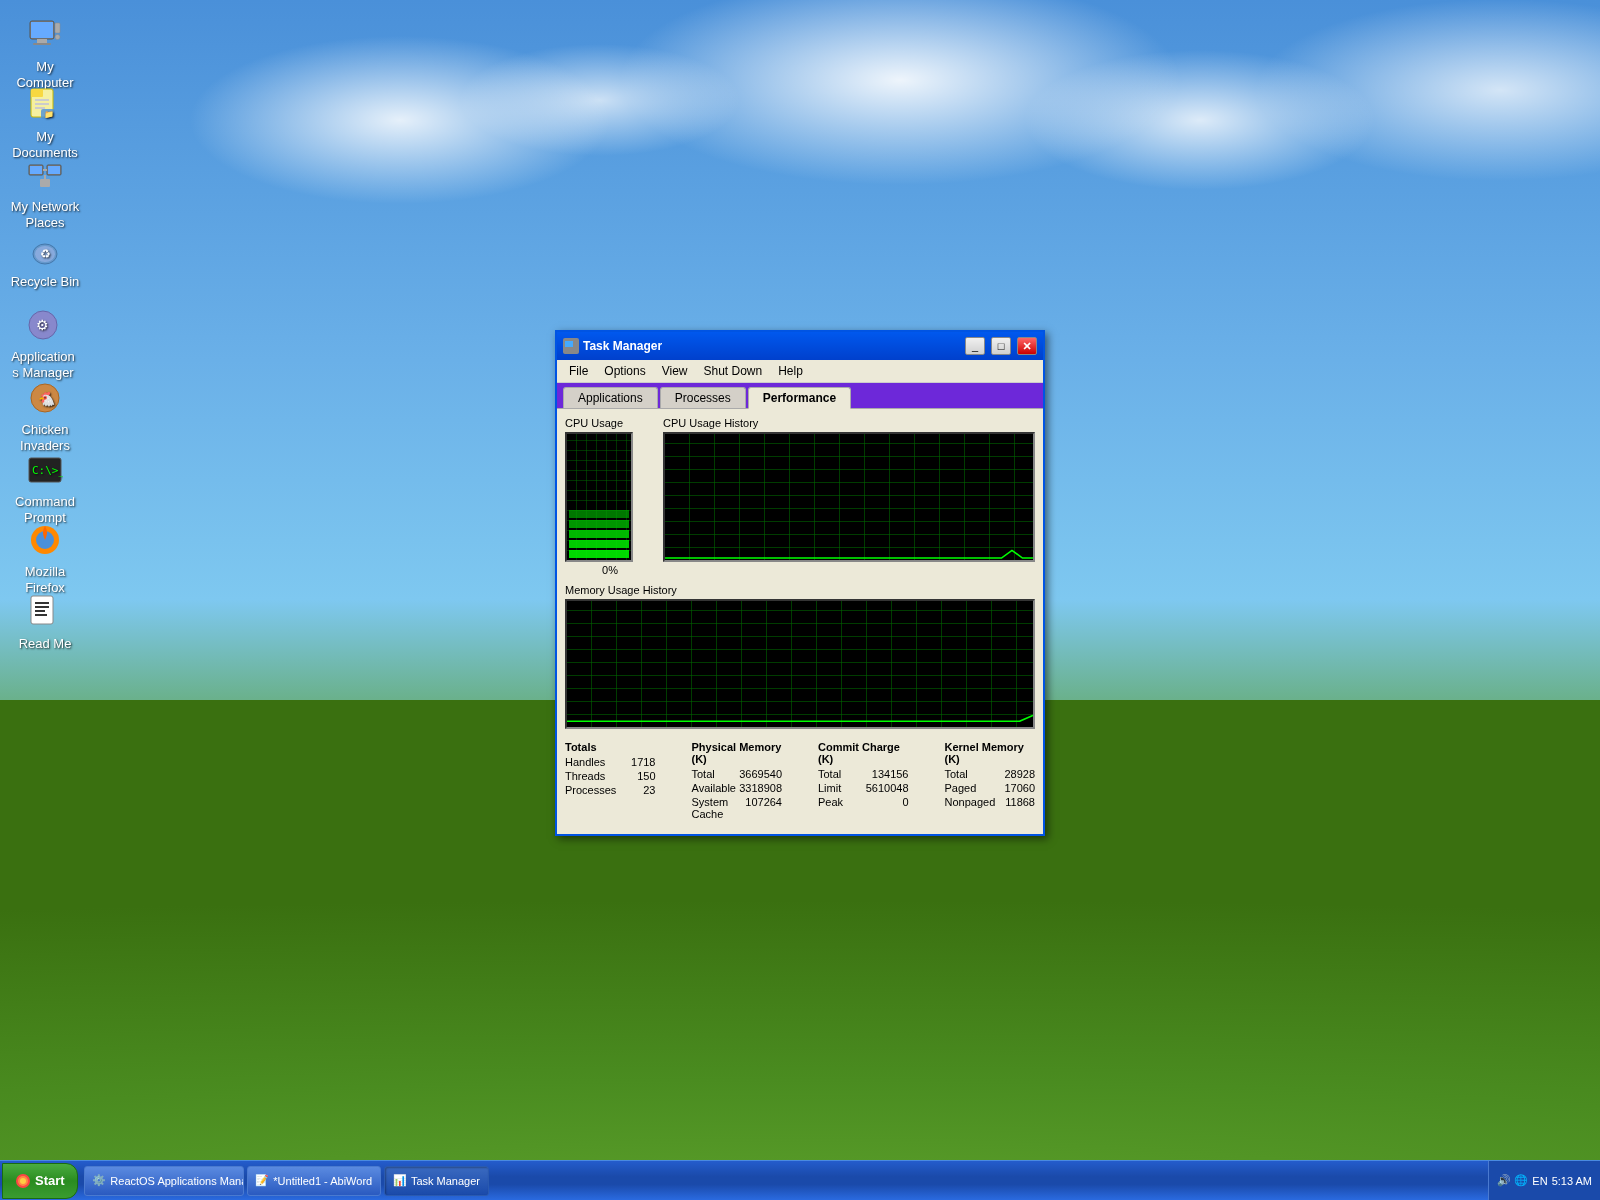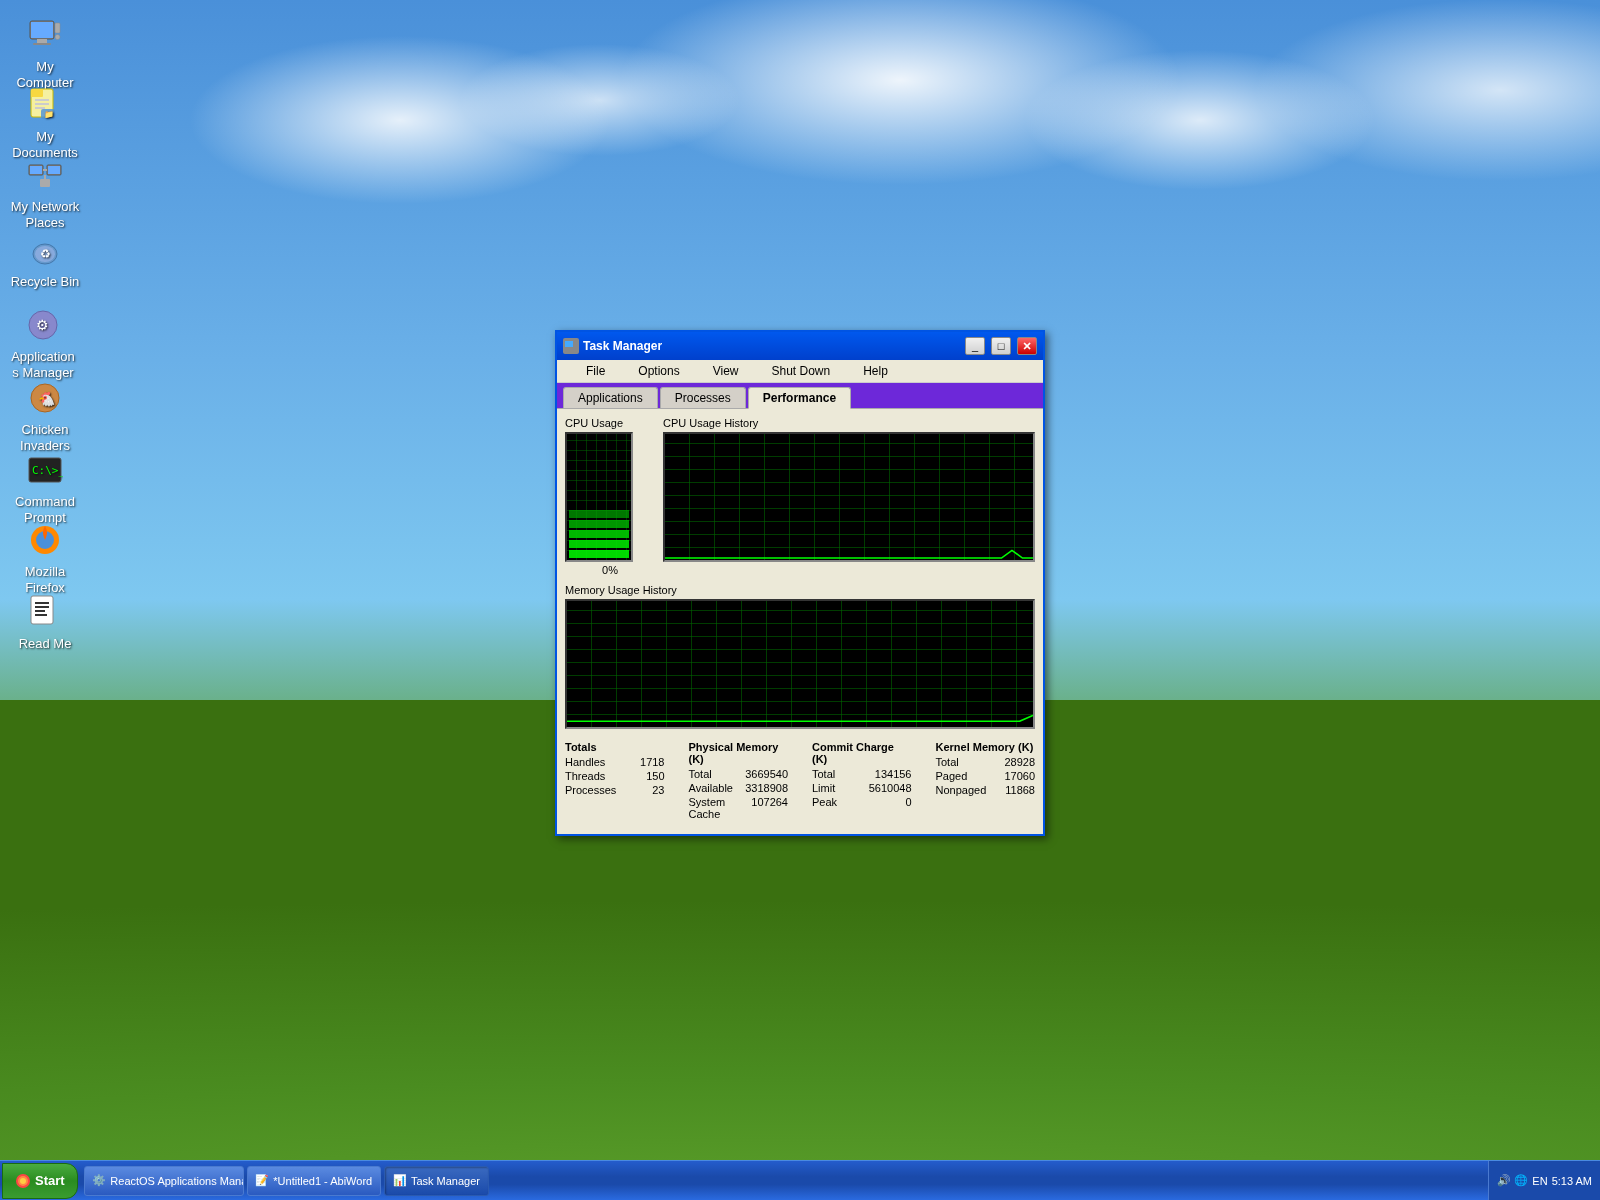--- a/index.html
+++ b/index.html
@@ -191,21 +191,20 @@
       display: flex;
       padding: 2px 4px;
       background: #ece9d8;
       border-bottom: 1px solid #ccc;
     }
     .tm-menu-item {
       padding: 2px 8px;
       font-size: 12px;
       cursor: pointer;
       color: #000;
-      margin-left: 17px;
     }
 
     #tm-tabs {
       display: flex;
       padding: 4px 6px 0;
       background: #6d28d9;
       border-bottom: 1px solid #aaa;
     }
     .tm-tab {
       padding: 3px 14px;
@@ -293,21 +292,21 @@
       position: absolute;
       top: 0; left: 0; right: 0; bottom: 0;
       background-image:
         repeating-linear-gradient(0deg, transparent, transparent 12px, rgba(0,100,0,0.6) 12px, rgba(0,100,0,0.6) 13px),
         repeating-linear-gradient(90deg, transparent, transparent 24px, rgba(0,100,0,0.6) 24px, rgba(0,100,0,0.6) 25px);
     }
 
     
     #tm-stats {
       display: flex;
-      gap: 24px;
+      gap: 36px;
       font-size: 11px;
       padding: 4px 0;
     }
     .stats-group {
       flex: 1;
     }
     .stats-title {
       font-size: 11px;
       font-weight: bold;
       margin-bottom: 3px;

